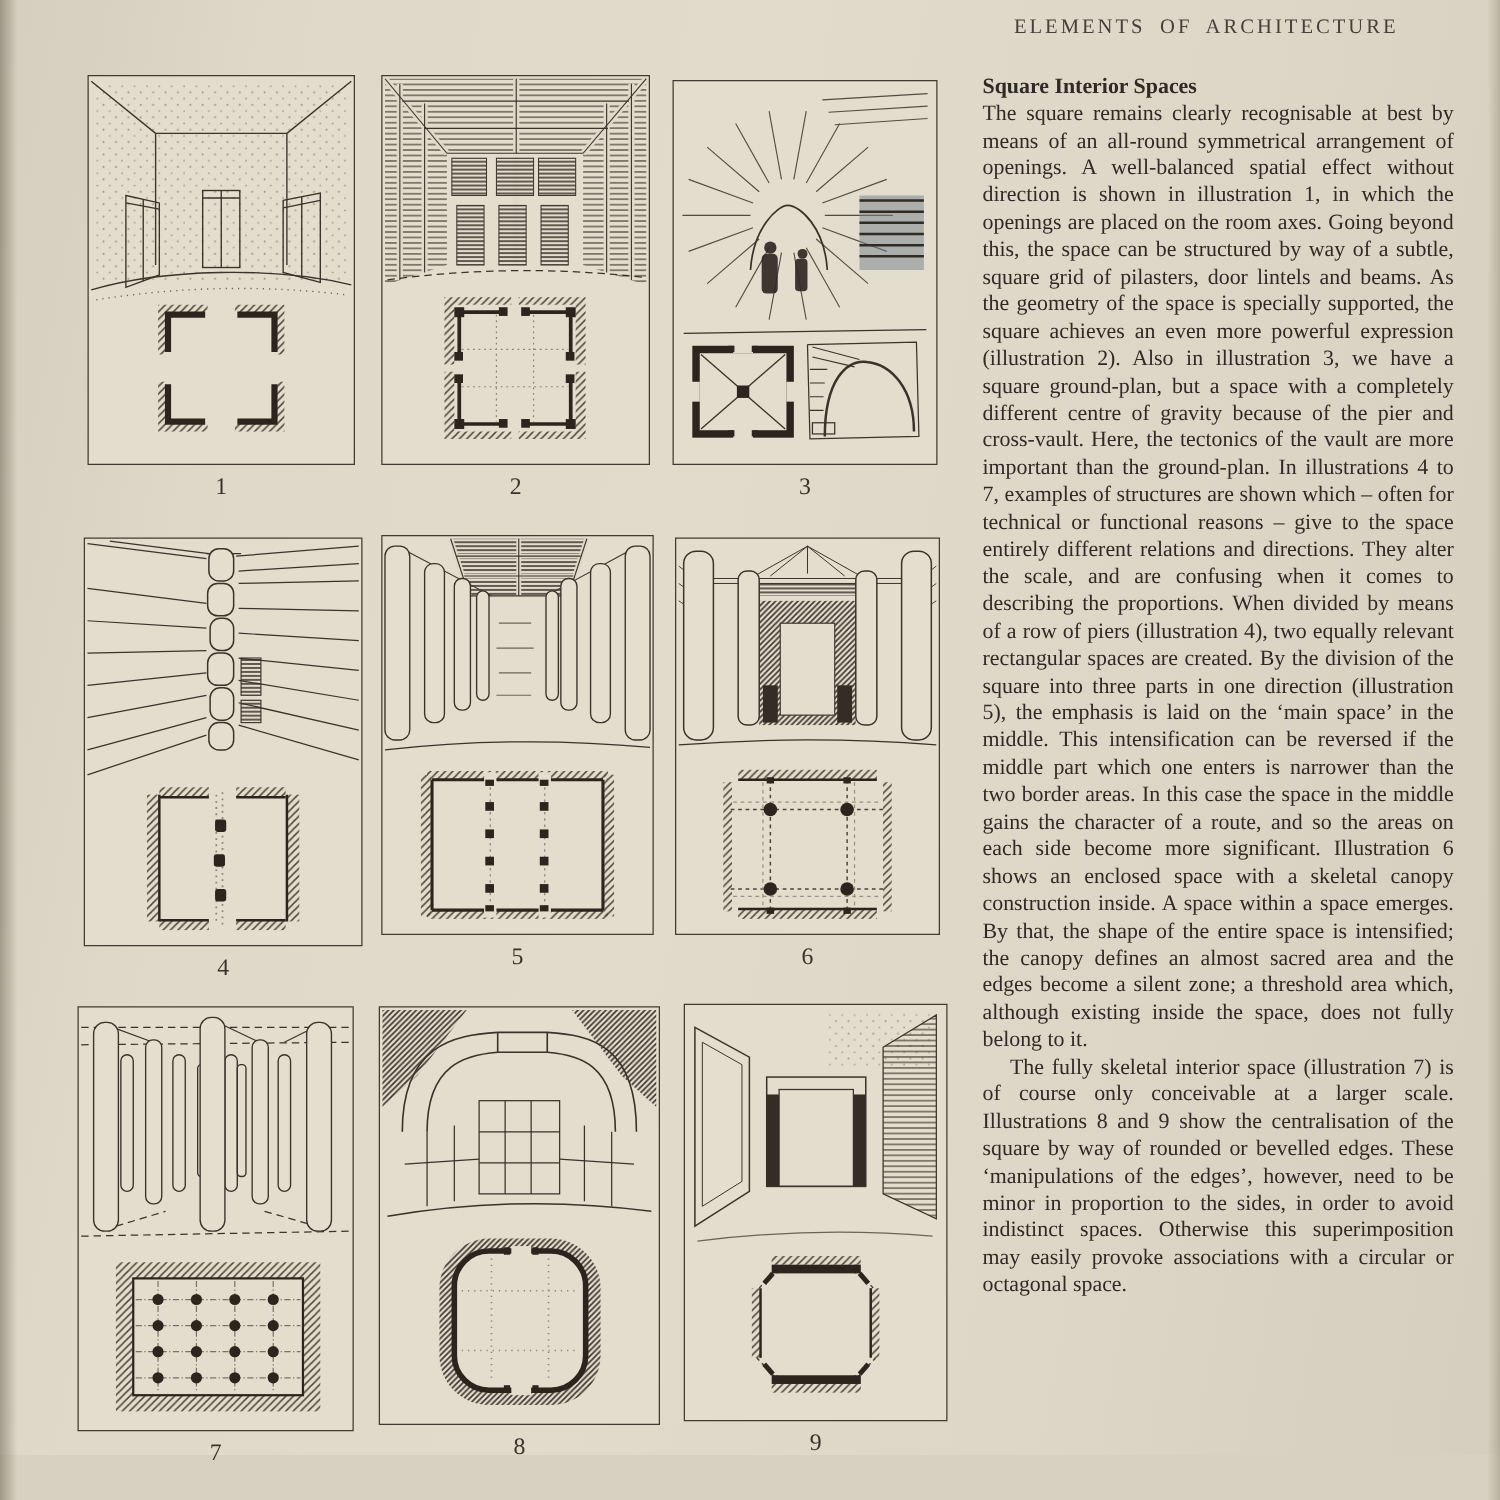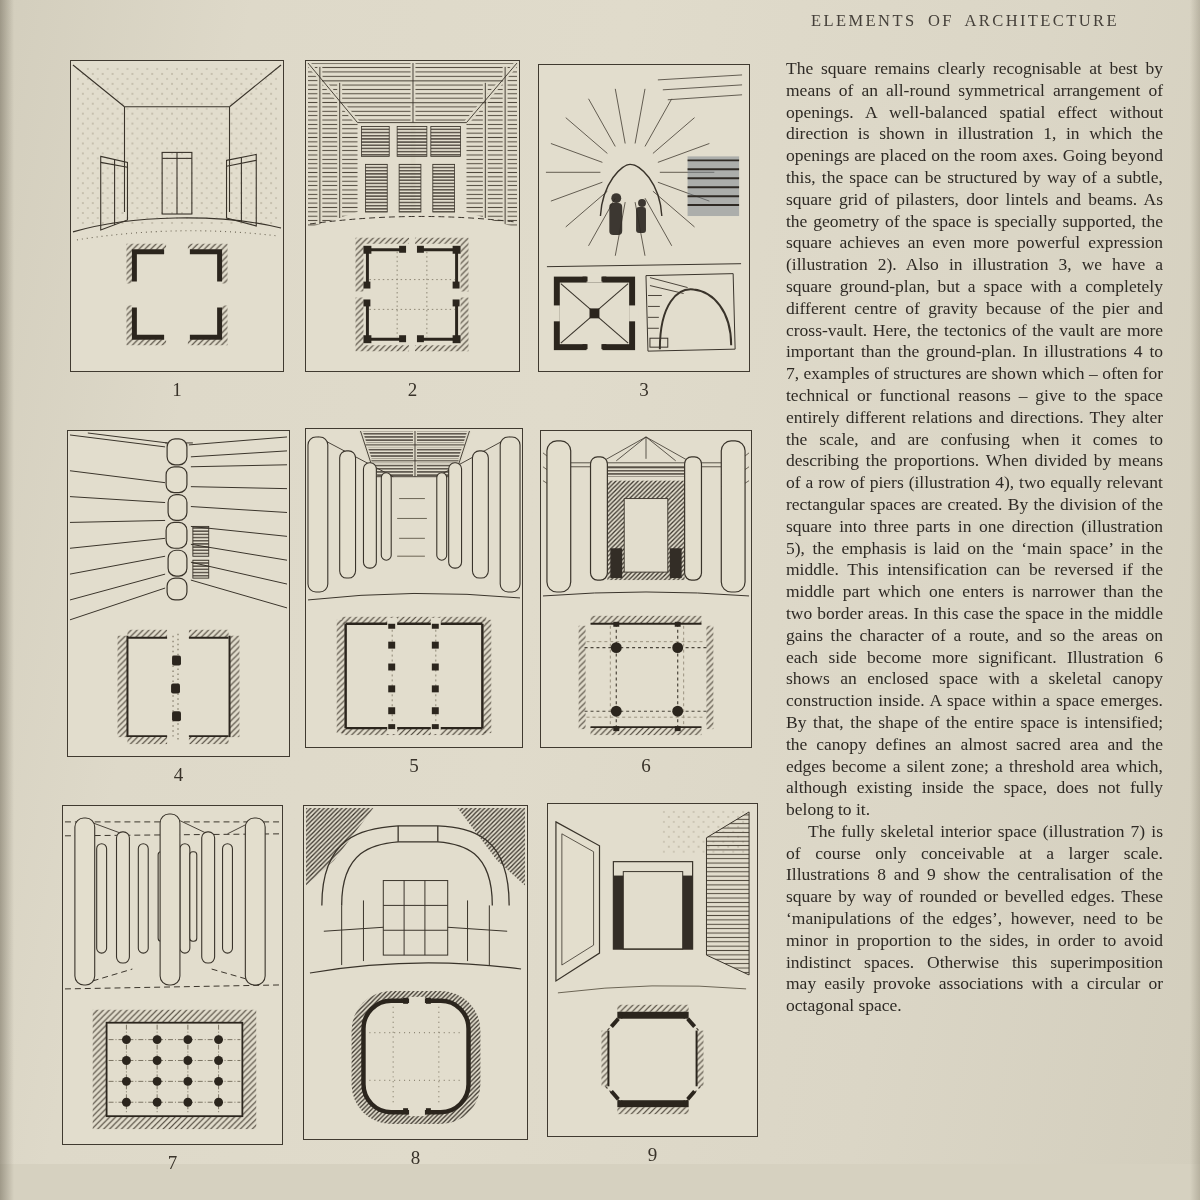--- a/index.html
+++ b/index.html
@@ -646,16 +646,17 @@
             <rect x="70" y="298" width="5" height="7"></rect>
               <rect x="137" y="298" width="5" height="7"></rect>
           </g>
         </g>
       </svg>
     </div>
     <figcaption class="fig-num">9</figcaption>
   </figure>
 
   <div class="text-col">
+    <h3>Square Interior Spaces</h3>
     <p>The square remains clearly recognisable at best by means of an all-round symmetrical arrangement of openings. A well-balanced spatial effect without direction is shown in illustration 1, in which the openings are placed on the room axes. Going beyond this, the space can be structured by way of a subtle, square grid of pilasters, door lintels and beams. As the geometry of the space is specially supported, the square achieves an even more powerful expression (illustration 2). Also in illustration 3, we have a square ground-plan, but a space with a completely different centre of gravity because of the pier and cross-vault. Here, the tectonics of the vault are more important than the ground-plan. In illustrations 4 to 7, examples of structures are shown which – often for technical or functional reasons – give to the space entirely different relations and directions. They alter the scale, and are confusing when it comes to describing the proportions. When divided by means of a row of piers (illustration 4), two equally relevant rectangular spaces are created. By the division of the square into three parts in one direction (illustration 5), the emphasis is laid on the ‘main space’ in the middle. This intensification can be reversed if the middle part which one enters is narrower than the two border areas. In this case the space in the middle gains the character of a route, and so the areas on each side become more significant. Illustration 6 shows an enclosed space with a skeletal canopy construction inside. A space within a space emerges. By that, the shape of the entire space is intensified; the canopy defines an almost sacred area and the edges become a silent zone; a threshold area which, although existing inside the space, does not fully belong to it.</p>
     <p class="indent">The fully skeletal interior space (illustration 7) is of course only conceivable at a larger scale. Illustrations 8 and 9 show the centralisation of the square by way of rounded or bevelled edges. These ‘manipulations of the edges’, however, need to be minor in proportion to the sides, in order to avoid indistinct spaces. Otherwise this superimposition may easily provoke associations with a circular or octagonal space.</p>
   </div>
 </div>
 
 </body></html>

